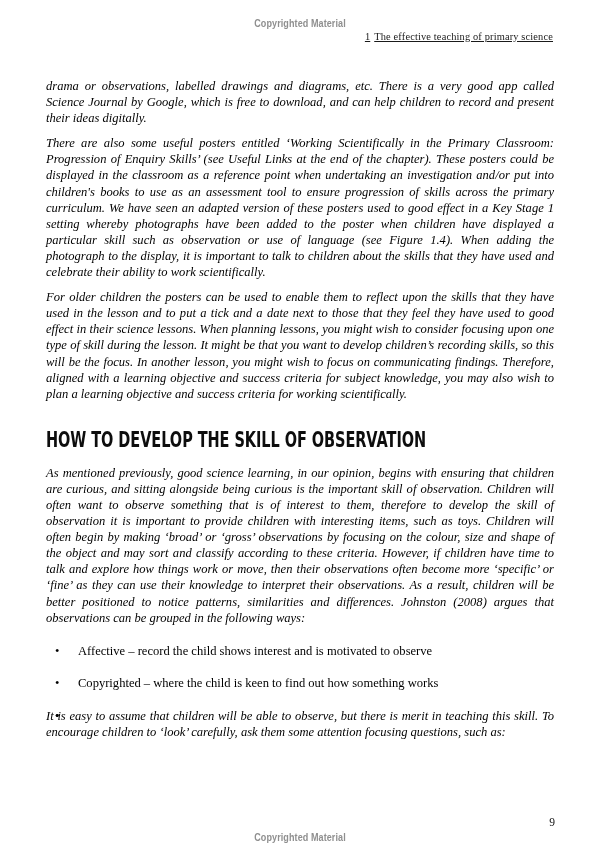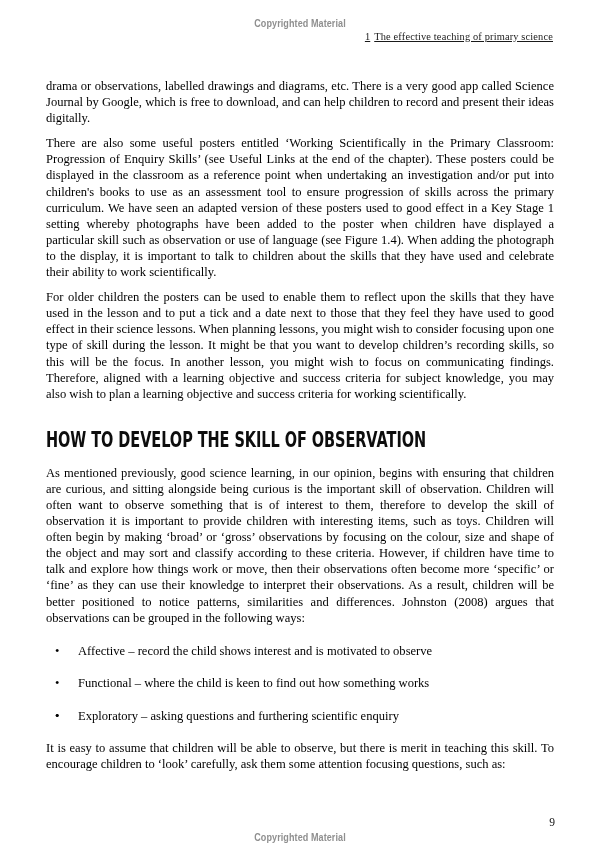--- a/index.html
+++ b/index.html
@@ -66,20 +66,21 @@
 
   p.body-par {
     margin: 0 0 9px 0;
     font-size: 12.55px;
     line-height: 16.1px;
     text-align: justify;
     text-justify: inter-word;
     color: #000000;
     -webkit-hyphens: none;
     hyphens: none;
+    font-style: italic;
   }
   p.body-par:last-child { margin-bottom: 0; }
 
   
   h2.section-heading {
     margin: 26px 0 13px 0;
     font-family: "DejaVu Sans", "Liberation Sans", sans-serif;
     font-size: 21.5px;
     font-weight: 700;
     line-height: 24px;
@@ -148,28 +149,27 @@
 
     <p class="body-par">As mentioned previously, good science learning, in our opinion, begins with ensuring that children are curious, and sitting alongside being curious is the important skill of observation. Children will often want to observe something that is of interest to them, therefore to develop the skill of observation it is important to provide children with interesting items, such as toys. Children will often begin by making ‘broad’ or ‘gross’ observations by focusing on the colour, size and shape of the object and may sort and classify according to these criteria. However, if children have time to talk and explore how things work or move, then their observations often become more ‘specific’ or ‘fine’ as they can use their knowledge to interpret their observations. As a result, children will be better positioned to notice patterns, similarities and differences. Johnston (2008) argues that observations can be grouped in the following ways:</p>
 
     <ul class="bullet-list">
       <li>
         <span class="bullet-dot">•</span>
         <span>Affective – record the child shows interest and is motivated to observe</span>
       </li>
       <li>
         <span class="bullet-dot">•</span>
-        <span>Functional – where the child is keen to find out how something works</span>
+        <span>Copyrighted – where the child is keen to find out how something works</span>
       </li>
       <li>
         <span class="bullet-dot">•</span>
       </li>
       <li>
         <span class="bullet-dot">•</span>
-        <span>Exploratory – asking questions and furthering scientific enquiry</span>
       </li>
     </ul>
 
     <p class="body-par">It is easy to assume that children will be able to observe, but there is merit in teaching this skill. To encourage children to ‘look’ carefully, ask them some attention focusing questions, such as:</p>
 
   </div>
 
   <div class="page-number">9</div>
 
   <div class="watermark watermark-bottom">Copyrighted Material</div>

